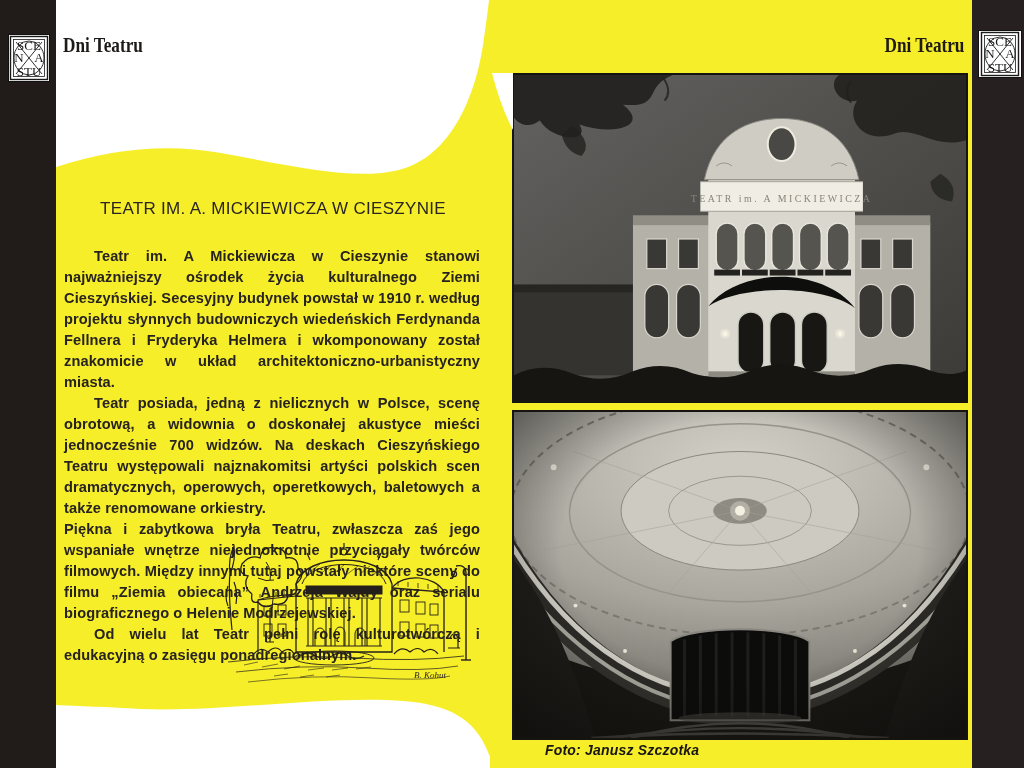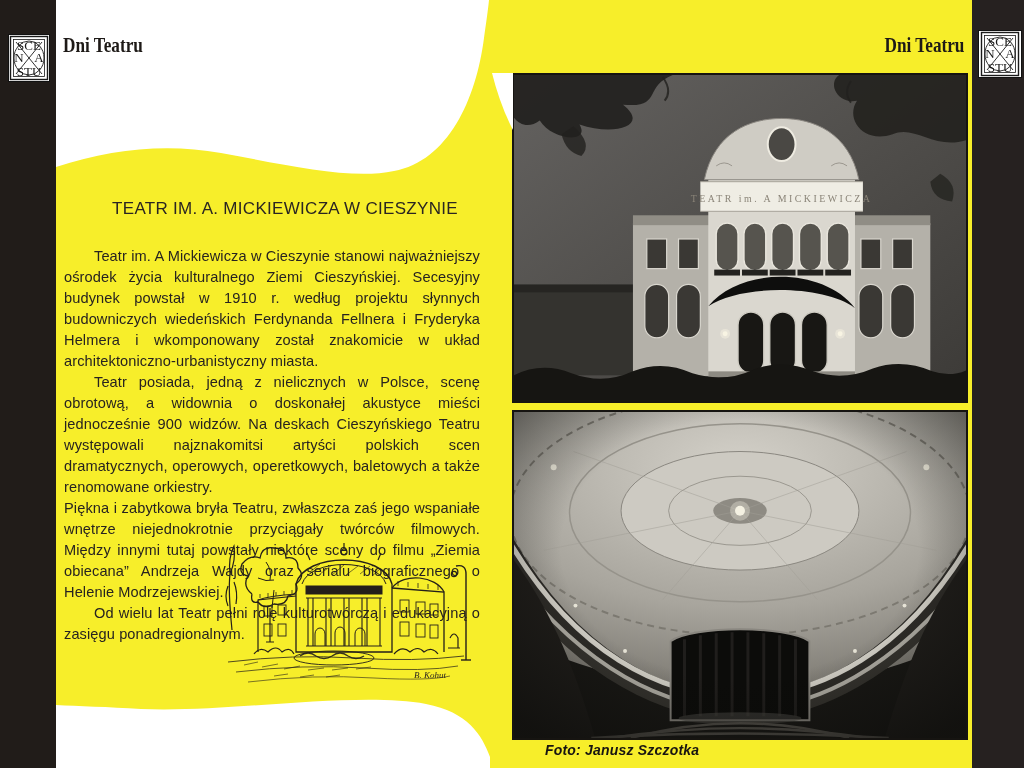--- a/index.html
+++ b/index.html
@@ -29,24 +29,24 @@
   .photo{position:absolute;left:22px;width:452px;border:2px solid #161411;
          background:#14b8a6;overflow:hidden;}
   .photo1{top:73px;height:326px;}
   .photo2{top:410px;height:326px;}
   .credit{position:absolute;left:55px;top:742px;font-size:14px;font-weight:700;
           font-style:italic;color:#171411;letter-spacing:.2px;}
 
   
   .page-left{left:56px;top:0;width:434px;height:768px;background:#ffffff;}
   .blob{position:absolute;left:0;top:0;width:434px;height:768px;}
-  .lp-title{position:absolute;left:12px;top:199px;width:434px;text-align:center;
+  .lp-title{position:absolute;left:0px;top:199px;width:434px;text-align:center;
             font-size:17px;letter-spacing:.3px;color:#2a2522;white-space:nowrap;}
   .lp-body{position:absolute;left:8px;top:246px;width:416px;font-size:14.6px;
-           line-height:21px;color:#272320;text-align:justify;letter-spacing:.1px;}
+           line-height:21px;color:#272320;text-align:justify;letter-spacing:.1px;font-weight:bold;}
   .lp-body p{margin:0;}
   .lp-body p.ind{text-indent:30px;}
   .sketch{position:absolute;left:158px;top:534px;width:276px;height:162px;}
 
   .notch{left:490px;top:73px;width:23px;height:57px;}
 </style>
 </head>
 <body>
 
 <div class="abs page-left">
@@ -60,21 +60,21 @@
       L434,0 L434,757
       C426,735 412,712 370,704
       C300,691 170,713 85,709
       C52,707 22,706 0,705 Z"></path>
   </svg>
 
   <div class="lp-title">TEATR IM. A. MICKIEWICZA W CIESZYNIE</div>
 
   <div class="lp-body">
     <p class="ind">Teatr im. A Mickiewicza  w Cieszynie stanowi najważniejszy ośrodek życia kulturalnego Ziemi Cieszyńskiej. Secesyjny budynek powstał w 1910 r. według projektu słynnych budowniczych wiedeńskich Ferdynanda Fellnera i Fryderyka Helmera i wkomponowany został znakomicie w układ architektoniczno-urbanistyczny miasta.</p>
-    <p class="ind">Teatr posiada, jedną z nielicznych w Polsce, scenę obrotową, a widownia o doskonałej akustyce mieści jednocześnie 900 widzów. Na deskach Cieszyńskiego Teatru występowali najznakomitsi artyści polskich scen dramatycznych, operowych, operetkowych, baletowych a także renomowane orkiestry.</p>
+    <p class="ind">Teatr posiada, jedną z nielicznych w Polsce, scenę obrotową, a widownia o doskonałej akustyce mieści jednocześnie 700 widzów. Na deskach Cieszyńskiego Teatru występowali najznakomitsi artyści polskich scen dramatycznych, operowych, operetkowych, baletowych a także renomowane orkiestry.</p>
     <p>Piękna i zabytkowa bryła Teatru, zwłaszcza zaś jego wspaniałe wnętrze niejednokrotnie przyciągały twórców filmowych. Między innymi tutaj powstały niektóre sceny do filmu „Ziemia obiecana” Andrzeja Wajdy oraz serialu biograficznego o Helenie Modrzejewskiej.</p>
     <p class="ind">Od wielu lat Teatr pełni rolę kulturotwórczą i edukacyjną o zasięgu ponadregionalnym.</p>
   </div>
 
   <svg class="sketch" viewBox="0 0 276 162">
     <g stroke="#241f1a" stroke-width="1" fill="none">
 
       <path d="M14,128 Q80,120 140,124 Q200,128 250,122" opacity=".8"></path>
       <path d="M22,138 Q90,130 150,134 Q210,138 244,132" opacity=".7"></path>
       <path d="M34,148 Q100,140 160,144 Q215,147 236,142" opacity=".6"></path>

